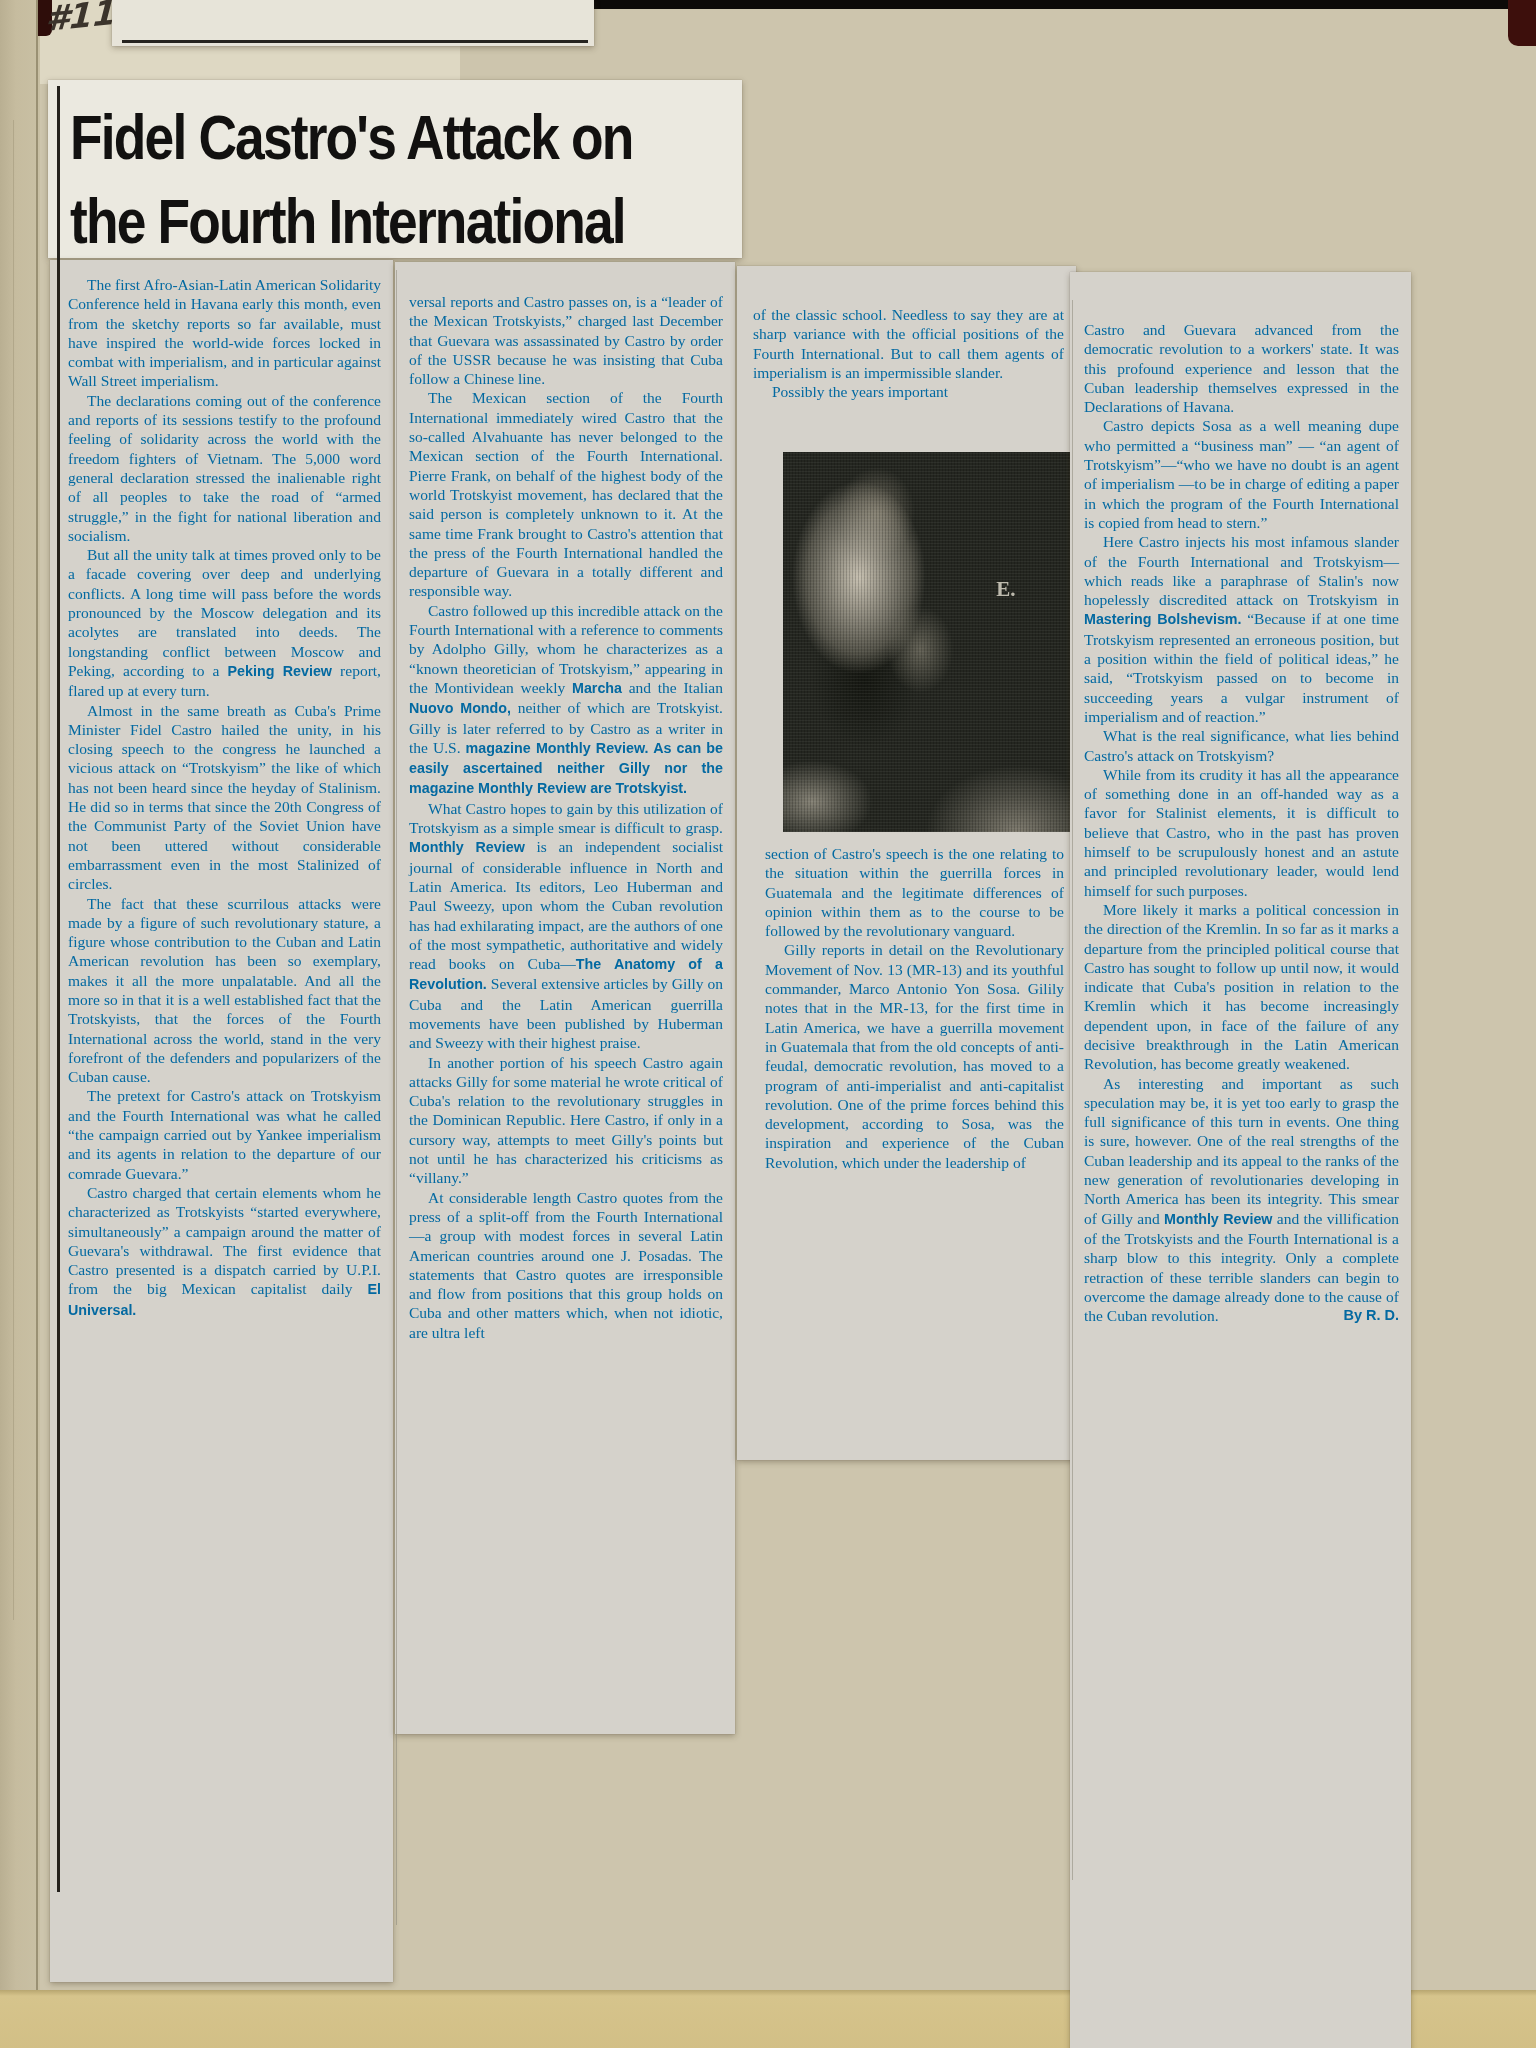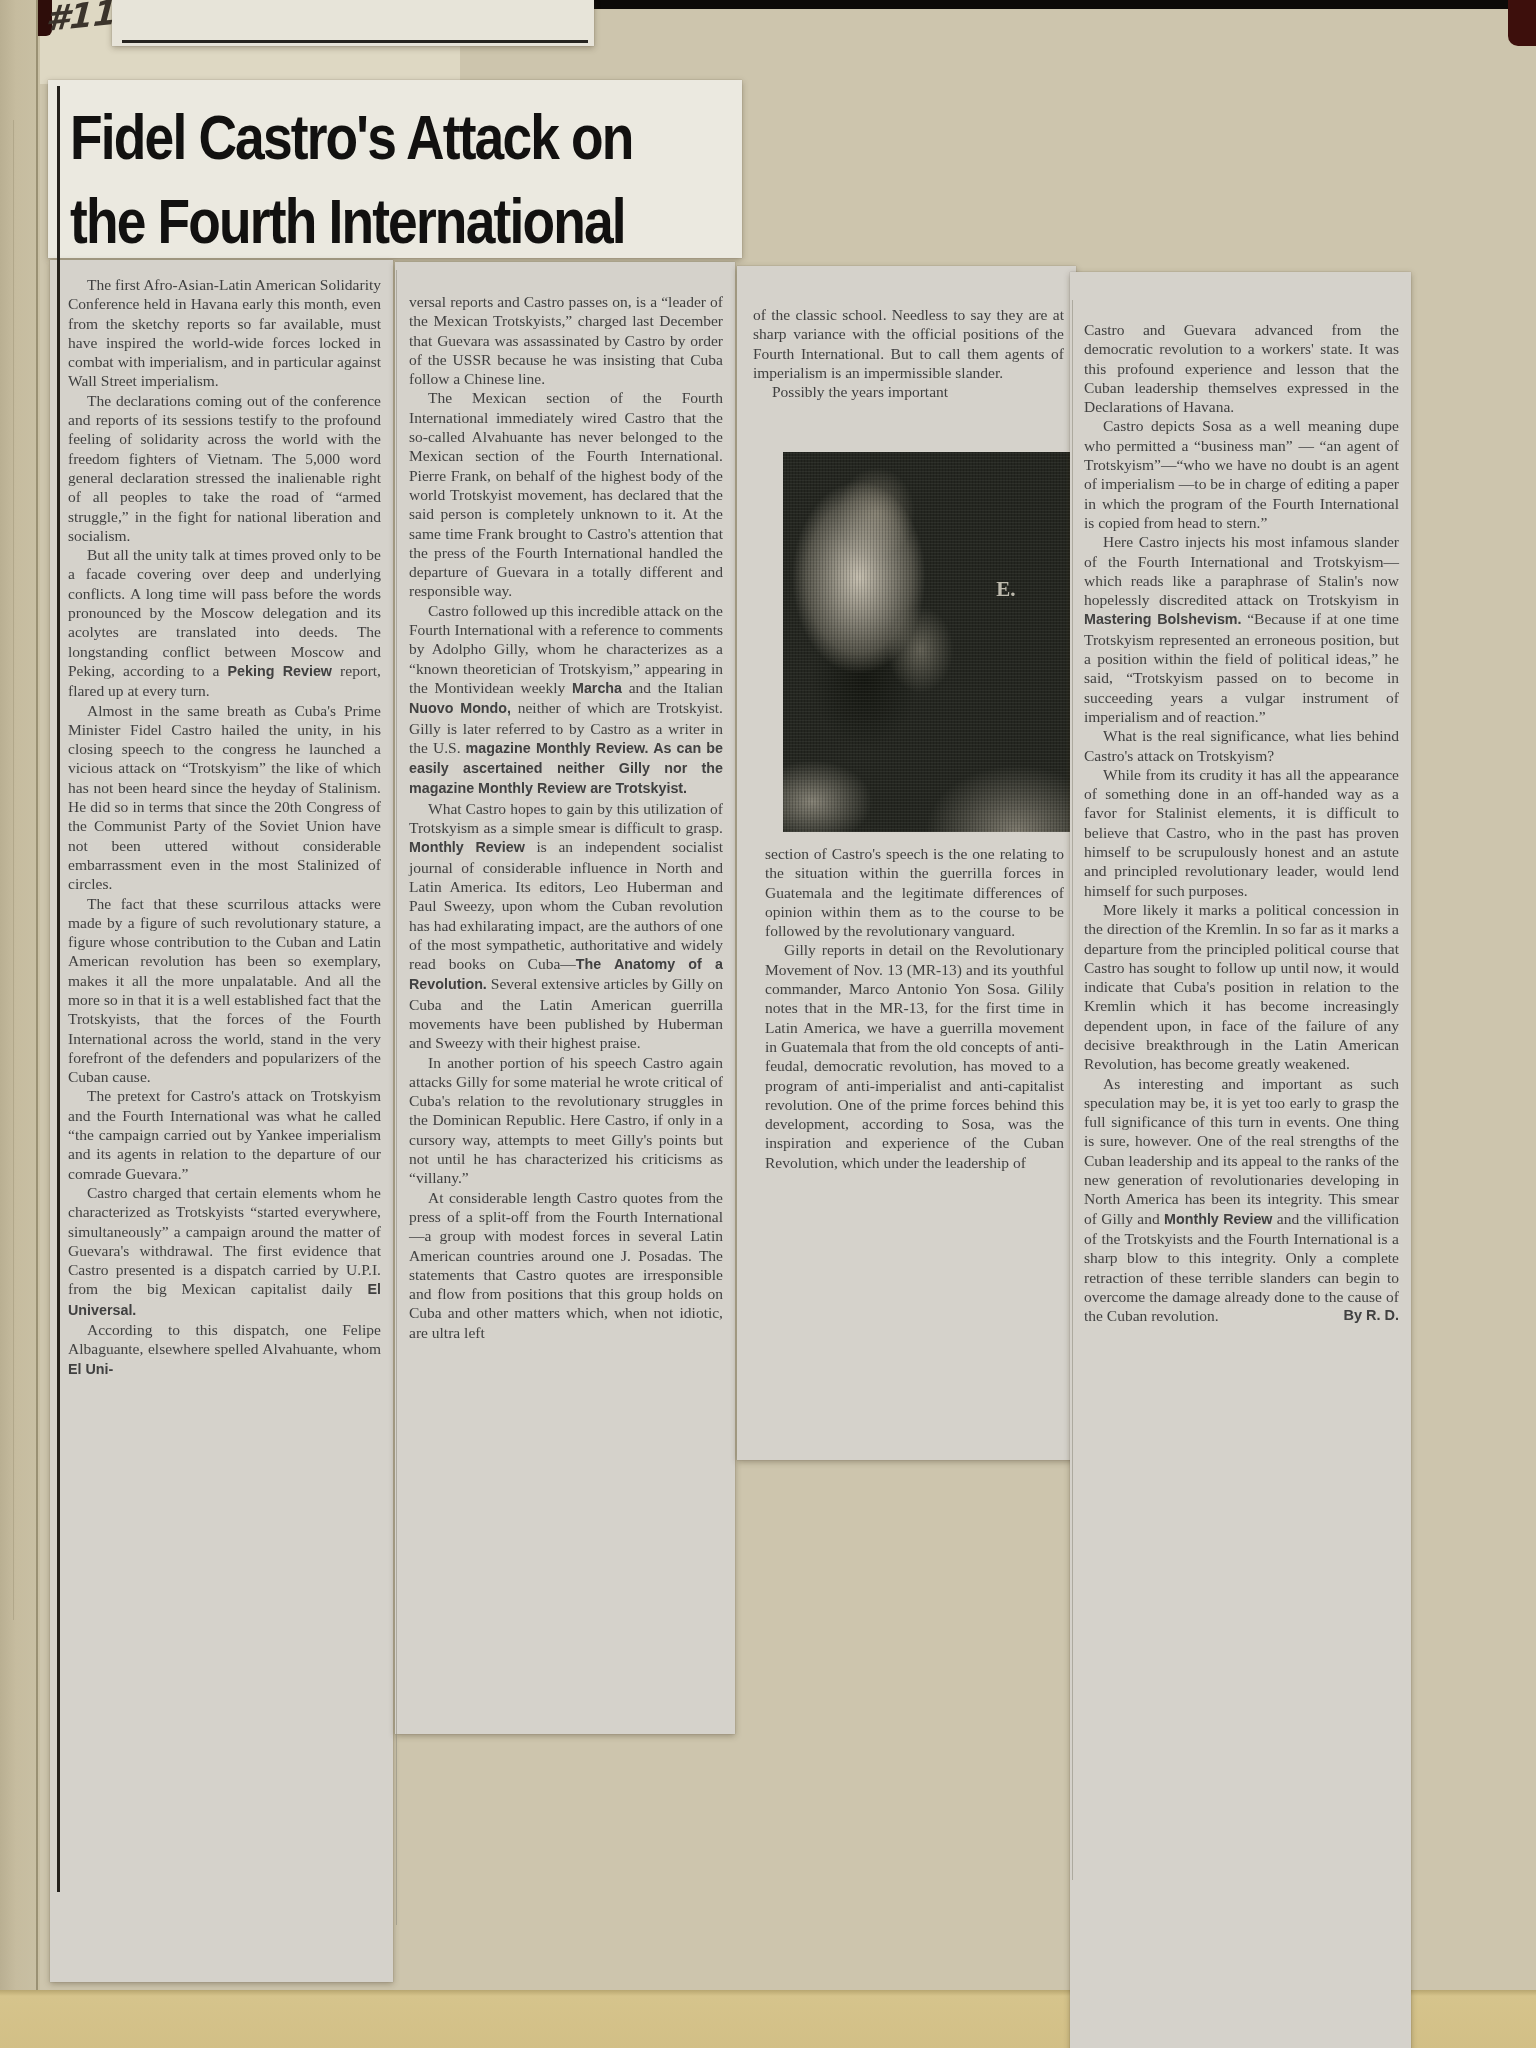--- a/index.html
+++ b/index.html
@@ -35,21 +35,21 @@
       transform:rotate(-6deg) skewX(-10deg);}
 
   .col-rule{position:absolute;left:57px;top:86px;width:3px;height:1806px;background:#24211c;z-index:6;}
   .faint-rule{position:absolute;width:1px;background:#8d887c;opacity:.55;z-index:6;}
 
   .col1{left:50px;top:260px;width:343px;height:1722px;}
   .col2{left:395px;top:262px;width:340px;height:1472px;}
   .col3{left:737px;top:266px;width:339px;height:1194px;}
   .col4{left:1070px;top:272px;width:341px;height:1884px;}
 
-  .coltext{font-size:15.5px;line-height:19.3px;text-align:justify;color:#404040;
+  .coltext{font-size:15.5px;line-height:19.3px;text-align:justify;color:#0369a1;
       overflow:hidden;}
   .col1 .coltext{padding:15px 12px 0 18px;height:1690px;}
   .col2 .coltext{padding:30px 12px 0 14px;height:1630px;}
   .col4 .coltext{padding:48px 12px 0 14px;height:1600px;}
   .col3 .coltext{position:absolute;left:0;right:0;}
   .col3-top{top:0;padding:39px 12px 0 16px;height:145px;}
   .col3-bottom{top:578px;padding:0 12px 0 28px;height:560px;}
 
   .coltext p{margin:0;text-indent:19px;}
   .coltext p.noindent{text-indent:0;}
@@ -101,21 +101,20 @@
 
   <div class="clip col1">
     <div class="coltext" id="col1">
         <p><span>The first Afro-Asian-Latin American Solidarity Conference held in Havana early this month, even from the sketchy reports so far available, must have inspired the world-wide forces locked in combat with imperialism, and in particular against Wall Street imperialism.</span></p>
         <p><span>The declarations coming out of the conference and reports of its sessions testify to the profound feeling of solidarity across the world with the freedom fighters of Vietnam. The 5,000 word general declaration stressed the inalienable right of all peoples to take the road of “armed struggle,” in the fight for national liberation and socialism.</span></p>
         <p><span>But all the unity talk at times proved only to be a facade covering over deep and underlying conflicts. A long time will pass before the words pronounced by the Moscow delegation and its acolytes are translated into deeds. The longstanding conflict between Moscow and Peking, according to a </span><span class="b">Peking Review</span><span> report, flared up at every turn.</span></p>
         <p><span>Almost in the same breath as Cuba's Prime Minister Fidel Castro hailed the unity, in his closing speech to the congress he launched a vicious attack on “Trotskyism” the like of which has not been heard since the heyday of Stalinism. He did so in terms that since the 20th Congress of the Communist Party of the Soviet Union have not been uttered without considerable embarrassment even in the most Stalinized of circles.</span></p>
         <p><span>The fact that these scurrilous attacks were made by a figure of such revolutionary stature, a figure whose contribution to the Cuban and Latin American revolution has been so exemplary, makes it all the more unpalatable. And all the more so in that it is a well established fact that the Trotskyists, that the forces of the Fourth International across the world, stand in the very forefront of the defenders and popularizers of the Cuban cause.</span></p>
         <p><span>The pretext for Castro's attack on Trotskyism and the Fourth International was what he called “the campaign carried out by Yankee imperialism and its agents in relation to the departure of our comrade Guevara.”</span></p>
         <p><span>Castro charged that certain elements whom he characterized as Trotskyists “started everywhere, simultaneously” a campaign around the matter of Guevara's withdrawal. The first evidence that Castro presented is a dispatch carried by U.P.I. from the big Mexican capitalist daily </span><span class="b">El Universal.</span></p>
-        <p><span>According to this dispatch, one Felipe Albaguante, elsewhere spelled Alvahuante, whom </span><span class="b">El Uni-</span></p>
       </div>
   </div>
 
   <div class="clip col2">
     <div class="coltext" id="col2">
         <p class="noindent"><span>versal reports and Castro passes on, is a “leader of the Mexican Trotskyists,” charged last December that Guevara was assassinated by Castro by order of the USSR because he was insisting that Cuba follow a Chinese line.</span></p>
         <p><span>The Mexican section of the Fourth International immediately wired Castro that the so-called Alvahuante has never belonged to the Mexican section of the Fourth International. Pierre Frank, on behalf of the highest body of the world Trotskyist movement, has declared that the said person is completely unknown to it. At the same time Frank brought to Castro's attention that the press of the Fourth International handled the departure of Guevara in a totally different and responsible way.</span></p>
         <p><span>Castro followed up this incredible attack on the Fourth International with a reference to comments by Adolpho Gilly, whom he characterizes as a “known theoretician of Trotskyism,” appearing in the Montividean weekly </span><span class="b">Marcha</span><span> and the Italian </span><span class="b">Nuovo Mondo,</span><span> neither of which are Trotskyist. Gilly is later referred to by Castro as a writer in the U.S. </span><span class="b">magazine Monthly Review. As can be easily ascertained neither Gilly nor the magazine Monthly Review are Trotskyist.</span></p>
         <p><span>What Castro hopes to gain by this utilization of Trotskyism as a simple smear is difficult to grasp. </span><span class="b">Monthly Review</span><span> is an independent socialist journal of considerable influence in North and Latin America. Its editors, Leo Huberman and Paul Sweezy, upon whom the Cuban revolution has had exhilarating impact, are the authors of one of the most sympathetic, authoritative and widely read books on Cuba—</span><span class="b">The Anatomy of a Revolution.</span><span> Several extensive articles by Gilly on Cuba and the Latin American guerrilla movements have been published by Huberman and Sweezy with their highest praise.</span></p>
         <p><span>In another portion of his speech Castro again attacks Gilly for some material he wrote critical of Cuba's relation to the revolutionary struggles in the Dominican Republic. Here Castro, if only in a cursory way, attempts to meet Gilly's points but not until he has characterized his criticisms as “villany.”</span></p>

